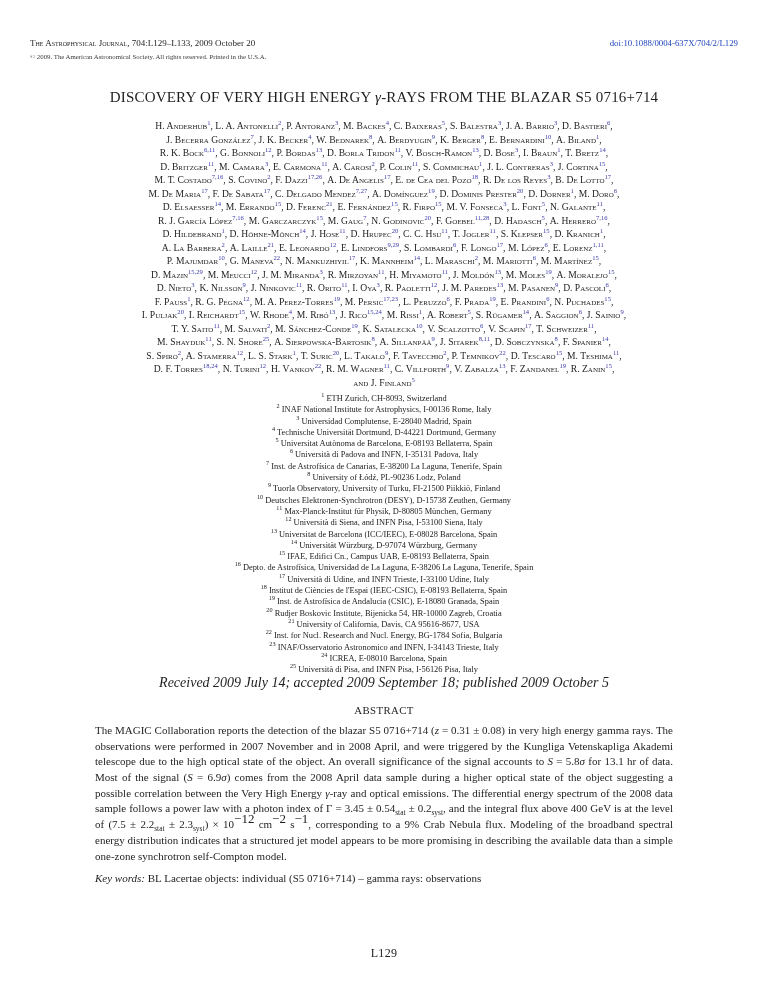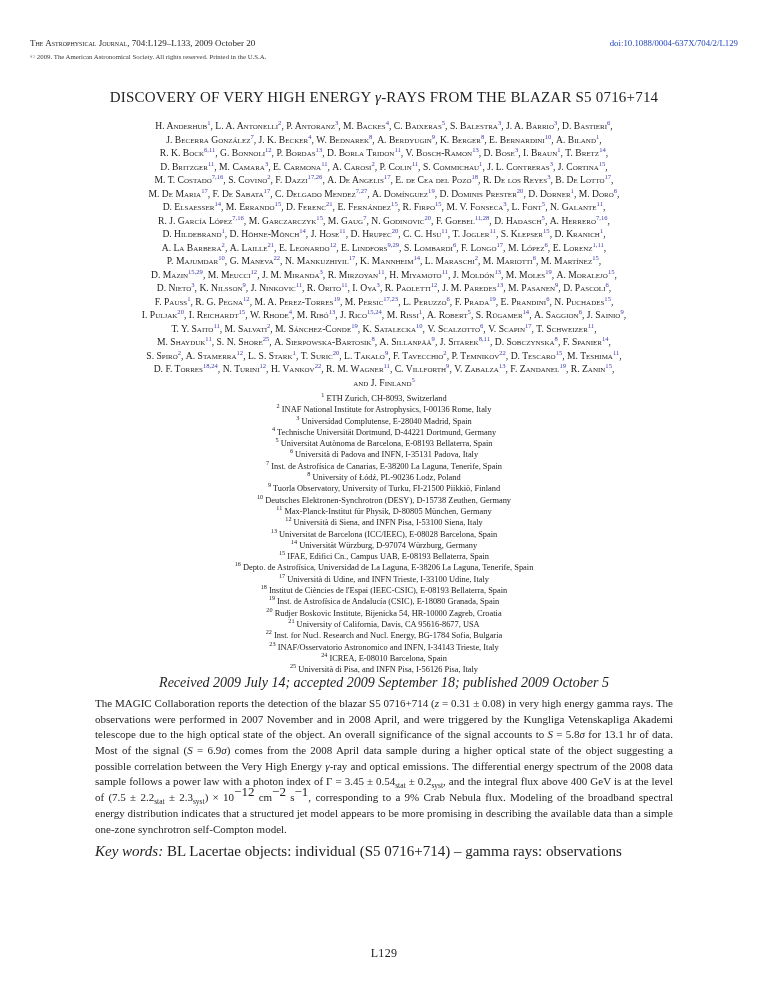--- a/index.html
+++ b/index.html
@@ -50,21 +50,21 @@
   }
   .abs-body{
     width:578px;margin:7px auto 0 auto;
     font-size:11px;line-height:15.7px;
     text-align:justify;
   }
   .abs-body sub{font-size:7.5px;line-height:0;}
   .abs-body sup{font-size:13px;line-height:0;}
   .keywords{
     width:578px;margin:7px auto 16px auto;
-    font-size:15px;line-height:15px;
+    font-size:11px;line-height:15px;
   }
   
   .folio{
     position:absolute;left:0;right:0;bottom:32px;
     text-align:center;font-size:12px;letter-spacing:0.3px;
   }
 </style>
 </head>
 <body>
 
@@ -126,20 +126,21 @@
       <div class="aff-line"><sup class="aff-sup-num">20</sup> Rudjer Boskovic Institute, Bijenicka 54, HR-10000 Zagreb, Croatia</div>
       <div class="aff-line"><sup class="aff-sup-num">21</sup> University of California, Davis, CA 95616-8677, USA</div>
       <div class="aff-line"><sup class="aff-sup-num">22</sup> Inst. for Nucl. Research and Nucl. Energy, BG-1784 Sofia, Bulgaria</div>
       <div class="aff-line"><sup class="aff-sup-num">23</sup> INAF/Osservatorio Astronomico and INFN, I-34143 Trieste, Italy</div>
       <div class="aff-line"><sup class="aff-sup-num">24</sup> ICREA, E-08010 Barcelona, Spain</div>
       <div class="aff-line"><sup class="aff-sup-num">25</sup> Università di Pisa, and INFN Pisa, I-56126 Pisa, Italy</div>
     </div>
 
   <div class="received">Received 2009 July 14; accepted 2009 September 18; published 2009 October 5</div>
 
+  <div class="abs-head">ABSTRACT</div>
 
   <div class="abs-body"><span>The MAGIC Collaboration reports the detection of the blazar S5 0716+714 (</span><span style="font-style: italic;">z</span><span> = 0.31 ± 0.08) in very high energy gamma rays. The observations were performed in 2007 November and in 2008 April, and were triggered by the Kungliga Vetenskapliga Akademi telescope due to the high optical state of the object. An overall significance of the signal accounts to </span><span style="font-style: italic;">S</span><span> = 5.8</span><span style="font-style: italic;">σ</span><span> for 13.1 hr of data. Most of the signal (</span><span style="font-style: italic;">S</span><span> = 6.9</span><span style="font-style: italic;">σ</span><span>) comes from the 2008 April data sample during a higher optical state of the object suggesting a possible correlation between the Very High Energy </span><span style="font-style: italic;">γ</span><span>-ray and optical emissions. The differential energy spectrum of the 2008 data sample follows a power law with a photon index of Γ = 3.45 ± 0.54</span><sub>stat</sub><span> ± 0.2</span><sub>syst</sub><span>, and the integral flux above 400 GeV is at the level of (7.5 ± 2.2</span><sub>stat</sub><span> ± 2.3</span><sub>syst</sub><span>) × 10</span><sup>−12</sup><span> cm</span><sup>−2</sup><span> s</span><sup>−1</sup><span>, corresponding to a 9% Crab Nebula flux. Modeling of the broadband spectral energy distribution indicates that a structured jet model appears to be more promising in describing the available data than a simple one-zone synchrotron self-Compton model.</span></div>
 
   <div class="keywords"><span style="font-style: italic;">Key words:</span><span>  BL Lacertae objects: individual (S5 0716+714) – gamma rays: observations</span></div>
 
   <div class="folio">L129</div>
 
 </div>
 
 </body></html>

